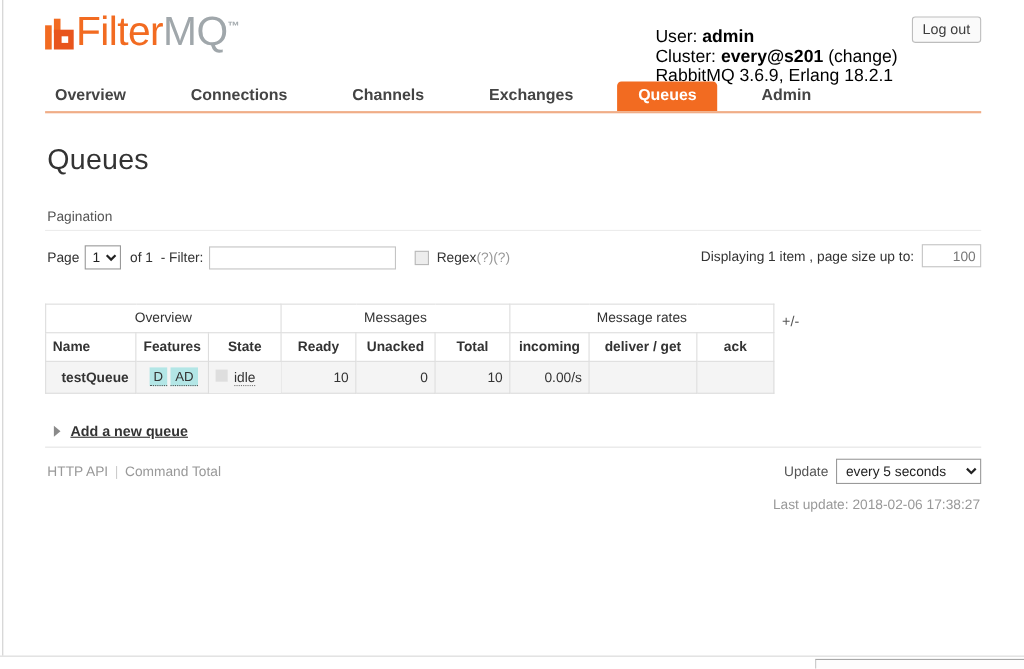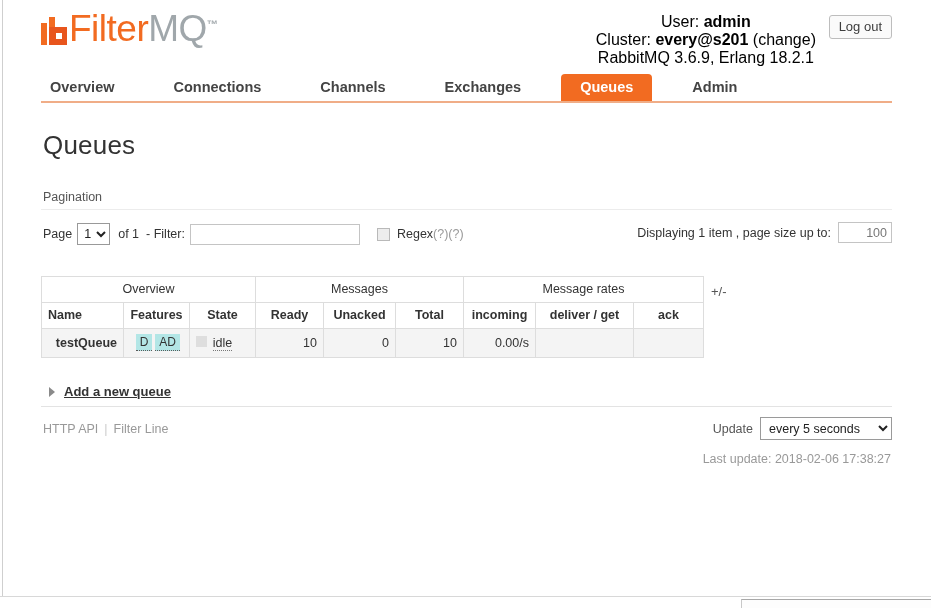--- a/index.html
+++ b/index.html
@@ -54,21 +54,21 @@
   .logo-mark .dot { position: absolute; left: 15px; top: 16px; width: 6px; height: 6px; background: #fff; }
   .logout-btn {
     position: absolute; right: 0px; top: 15px;
     padding: 3px 9px 4px 9px;
     font-size: 13px; color: #3d3d3d;
     background: #fafafa;
     border: 1px solid #bdbdbd; border-radius: 3px;
     font-family: "Liberation Sans", sans-serif;
     cursor: pointer;
   }
-  .hdr-text-block { position: absolute; right: 76px; top: 13px; text-align: center; }
+  .hdr-text-block { position: absolute; right: 76px; top: 25px; text-align: left; }
 
   
   .nav {
     position: relative;
     height: 29px;
     border-bottom: 2px solid #f0ad87;
     margin-top: 2px;
   }
   .nav ul { list-style: none; margin: 0; padding: 0; display: flex; }
   .nav li {
@@ -377,21 +377,21 @@
       <span class="plusminus" style="left:670px;">+/-</span>
     </div>
 
     <div class="addqueue-bar">
       <span class="tri-right"></span>
       <span>Add a new queue</span>
     </div>
 
     <div class="footer">
       <div class="footer-links">
-        <a>HTTP API</a><span class="sep">|</span><a>Filter Line</a>
+        <a>HTTP API</a><span class="sep">|</span><a>Command Total</a>
       </div>
       <div class="update-box">
         <span class="lbl">Update</span>
         <select class="update-select">
           <option>every 5 seconds</option>
         </select>
       </div>
       <div class="lastupdate">Last update: 2018-02-06 17:38:27</div>
     </div>
 

